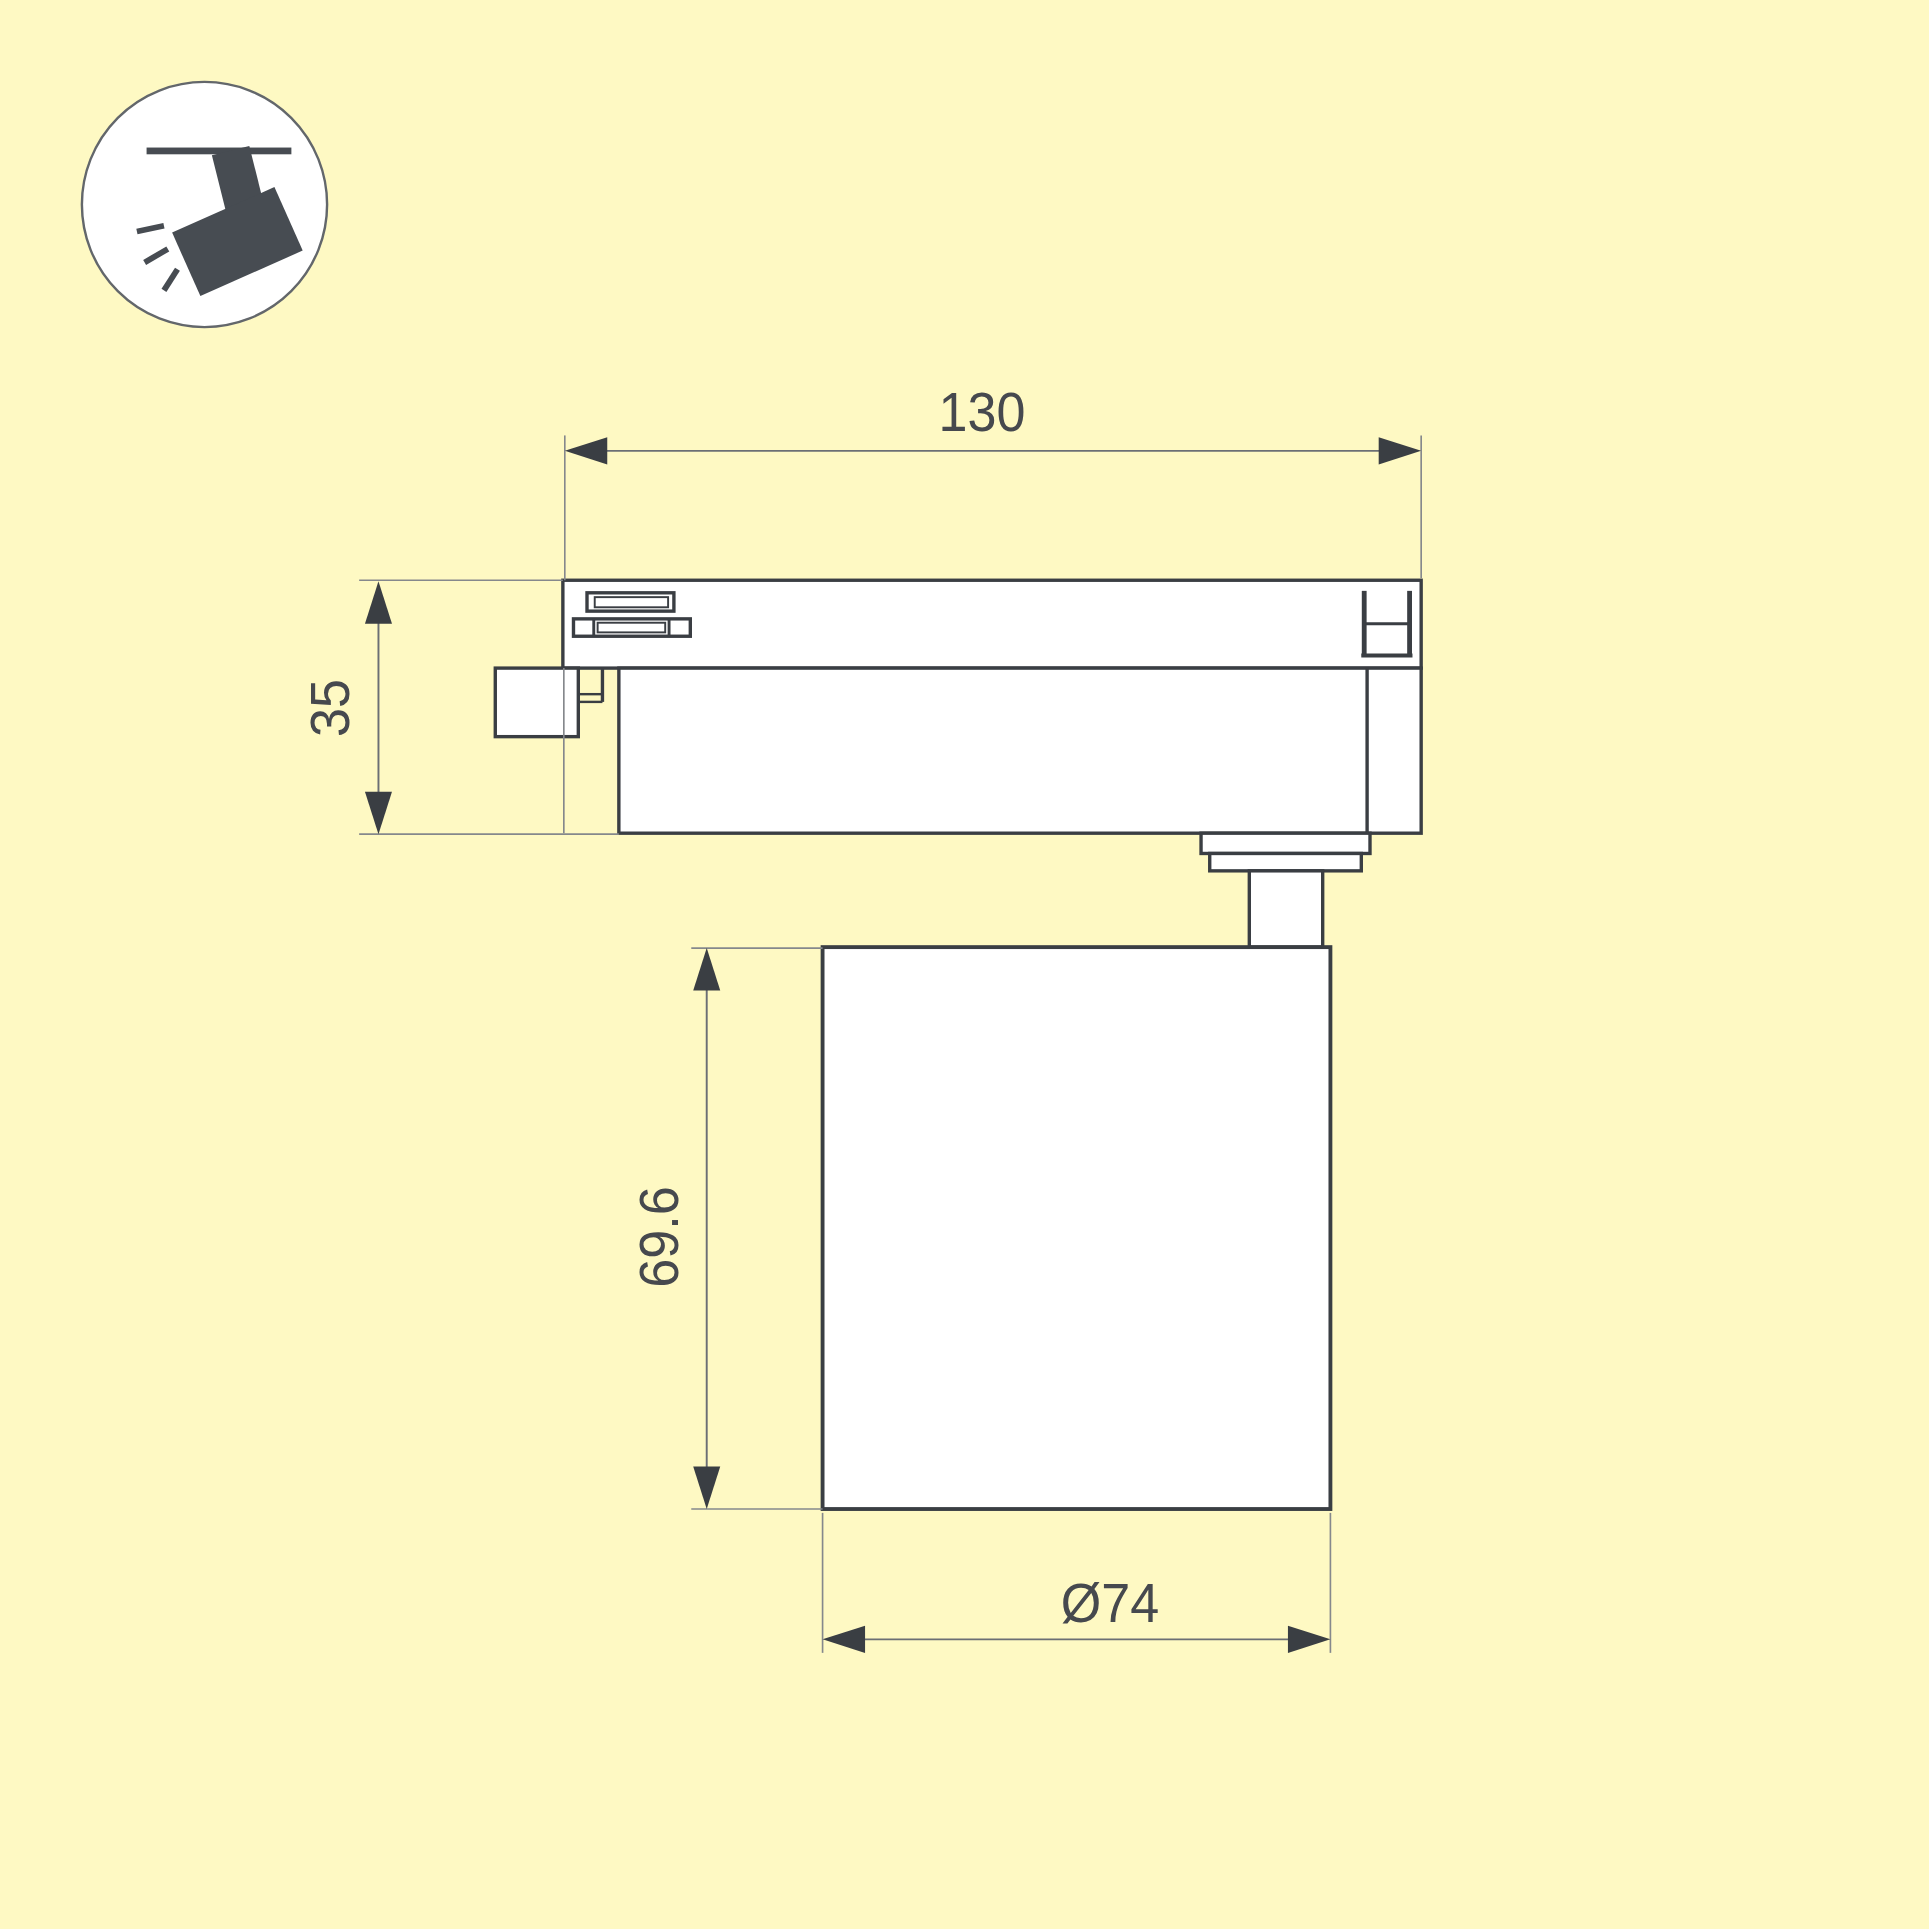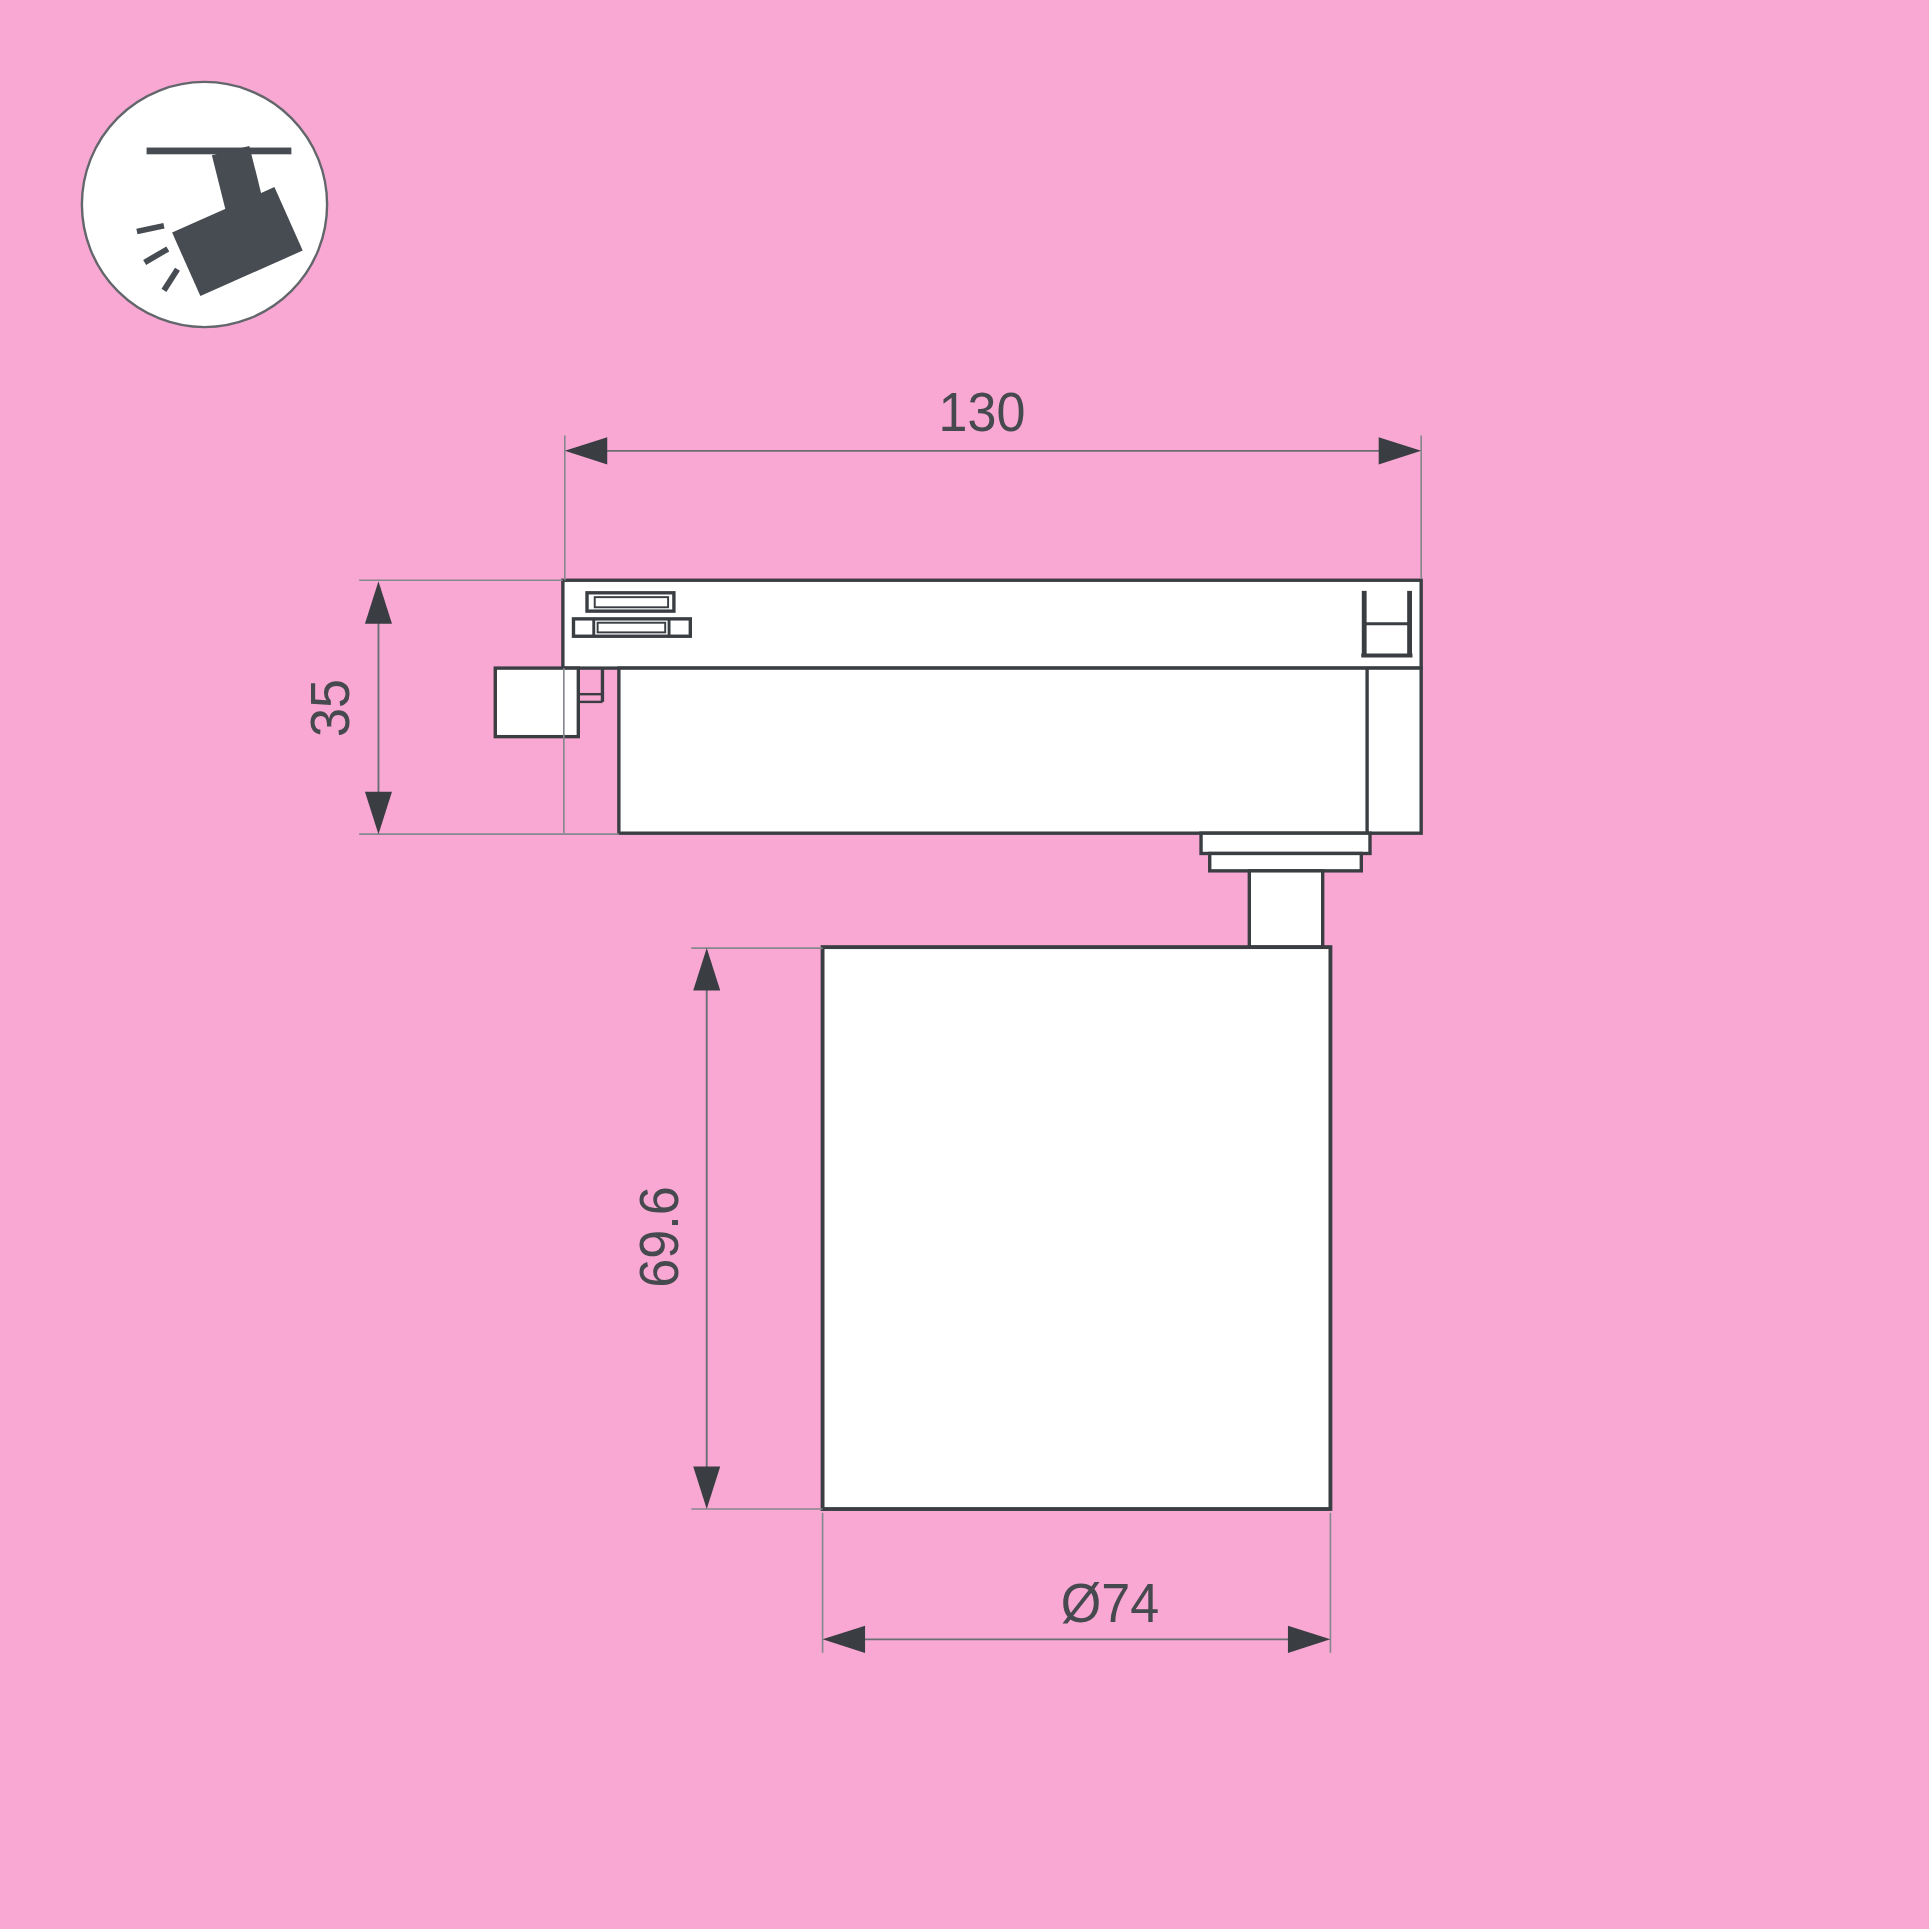--- a/index.html
+++ b/index.html
@@ -1,19 +1,19 @@
 <!DOCTYPE html>
 <html><head>
 <meta charset="utf-8">
 <style>
   html,body{margin:0;padding:0;background:#fff;}
   .canvas{
     position:relative;
     width:1929px;height:1929px;
-    background:#f9a8d4;
+    background:#fef9c3;
     font-family:"Liberation Sans", sans-serif;
     overflow:hidden;
   }
   .drawing-svg{position:absolute;left:0;top:0;}
   .icon-svg{position:absolute;left:79px;top:79px;}
   .dim-label{
     position:absolute;
     color:#46494e;
     font-size:56px;
     line-height:1;

